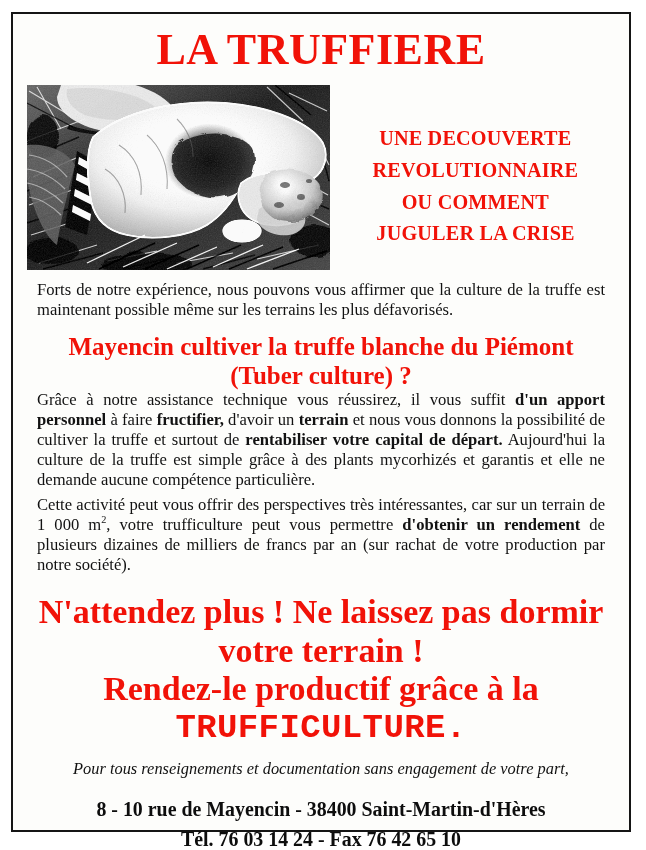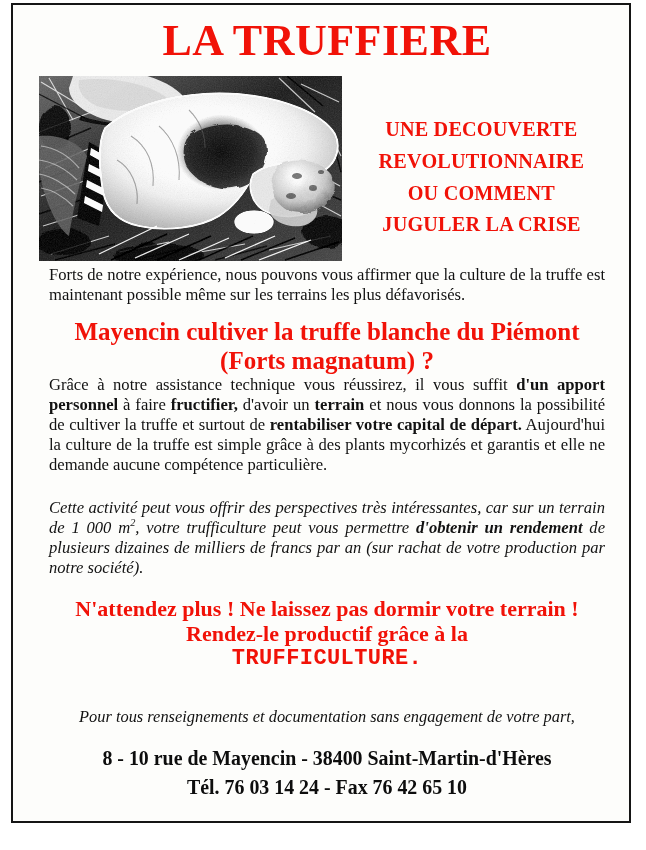--- a/index.html
+++ b/index.html
@@ -11,27 +11,26 @@
     width: 646px;
     height: 850px;
     font-family: "Liberation Serif", "DejaVu Serif", serif;
     color: #111111;
     overflow: hidden;
   }
 
   #flyer {
     position: absolute;
     left: 11px;
-    top: 3px;
+    top: 12px;
     width: 620px;
     height: 820px;
     box-sizing: border-box;
     border: 2px solid #151515;
     background: #fdfdfb;
-    padding-left: 12px;
   }
 
   .inner {
     position: relative;
     width: 100%;
     height: 100%;
     box-sizing: border-box;
     padding: 0 14px;
   }
 
@@ -91,50 +90,50 @@
   .para {
     font-size: 16.6px;
     line-height: 1.21;
     text-align: justify;
     text-justify: inter-word;
     margin: 0;
     padding: 0 10px 0 10px;
     color: #121212;
   }
   .para + .para { margin-top: 9px; }
-  #intro-para { margin-top: 4px; }
-  #para-2 { margin-top: 22px; font-style: italic; }
+  #intro-para { margin-top: 10px; }
+  #para-2 { margin-top: 4px; }
   .para b { font-weight: bold; }
   sup { font-size: 0.62em; vertical-align: super; line-height: 0; }
 
   
   .red-heading {
     color: #f11208;
     font-weight: bold;
     text-align: center;
     line-height: 1.14;
     font-size: 25px;
     margin: 0;
   }
   #question-heading { margin-top: 13px; margin-bottom: 0; }
   #question-heading .l2 { display: block; }
 
-  #cta-heading { margin-top: 18px; font-size: 22px; }
+  #cta-heading { margin-top: 18px; font-size: 34px; }
   #cta-heading .l1,
   #cta-heading .l2,
   #cta-heading .l3 { display: block; }
   #cta-heading .l3 { letter-spacing: 0.4px; font-family: Liberation Mono, monospace; }
 
   
   .contact-lead {
     font-style: italic;
     text-align: center;
     font-size: 16.4px;
     line-height: 1.5;
-    margin-top: 34px;
+    margin-top: 9px;
     color: #111;
   }
   .contact-lead .l2 { display: block; }
 
   
   .footer {
     text-align: center;
     font-weight: bold;
     font-size: 20.5px;
     line-height: 1.42;
@@ -287,21 +286,21 @@
         <div class="slogan">REVOLUTIONNAIRE</div>
         <div class="slogan">OU COMMENT</div>
         <div class="slogan">JUGULER LA CRISE</div>
       </div>
     </div>
 
     <p class="para" id="intro-para">Forts de notre expérience, nous pouvons vous affirmer que la culture de la truffe est maintenant possible même sur les terrains les plus défavorisés.</p>
 
     <h2 class="red-heading" id="question-heading">
       <span class="l1">Mayencin cultiver la truffe blanche du Piémont</span>
-      <span class="l2">(Forts magnatum) ?</span>
+      <span class="l2">(Tuber culture) ?</span>
     </h2>
 
     <p class="para" id="para-1">Grâce à notre assistance technique vous réussirez, il vous suffit <b>d'un apport personnel</b> à faire <b>fructifier,</b> d'avoir un <b>terrain</b> et nous vous donnons la possibilité de cultiver la truffe et surtout de <b>rentabiliser votre capital de départ.</b> Aujourd'hui la culture de la truffe est simple grâce à des plants mycorhizés et garantis et elle ne demande aucune compétence particulière.</p>
 
     <p class="para" id="para-2">Cette activité peut vous offrir des perspectives très intéressantes, car sur un terrain de 1 000 m<sup>2</sup>, votre trufficulture peut vous permettre <b>d'obtenir un rendement</b> de plusieurs dizaines de milliers de francs par an (sur rachat de votre production par notre société).</p>
 
     <h2 class="red-heading" id="cta-heading">
       <span class="l1">N'attendez plus ! Ne laissez pas dormir votre terrain !</span>
       <span class="l2">Rendez-le productif grâce à la</span>
       <span class="l3">TRUFFICULTURE.</span>

